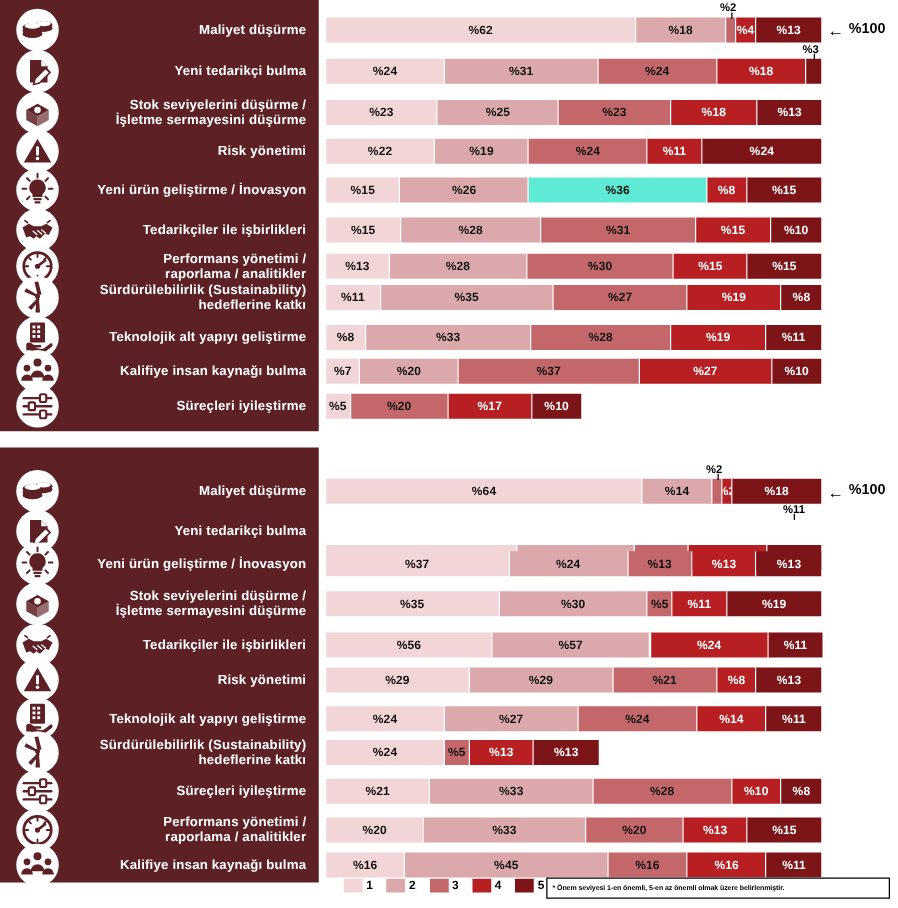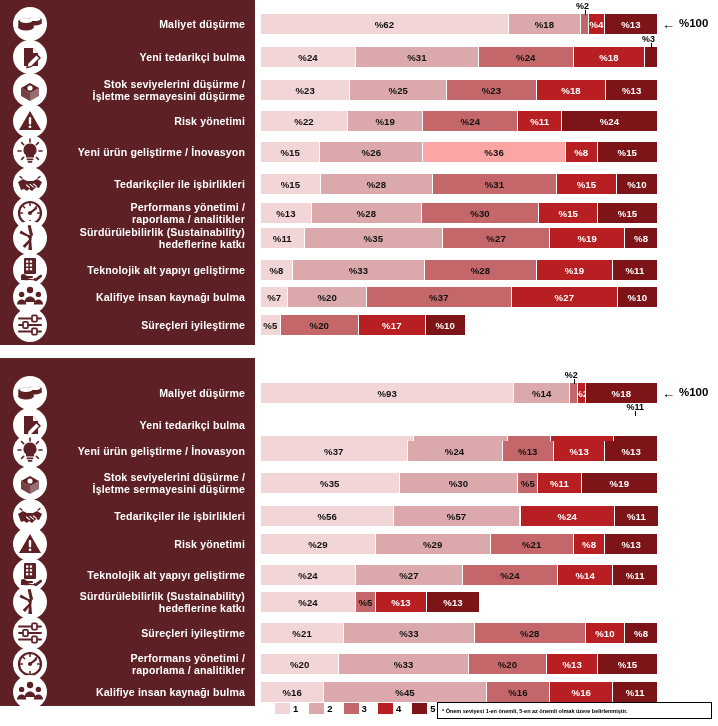--- a/index.html
+++ b/index.html
@@ -608,21 +608,21 @@
           <span>%24</span>
         </div>
       </div>
       <div class="bar-row" style="top: 142px;">
         <div class="seg" style="flex: 0 0 15%; background: rgb(242, 213, 214); color: rgb(17, 17, 17);">
           <span>%15</span>
         </div>
         <div class="seg" style="flex: 0 0 26%; background: rgb(219, 169, 172); color: rgb(17, 17, 17);">
           <span>%26</span>
         </div>
-        <div class="seg" style="flex: 0 0 36%; background: #fca5a5; color: rgb(17, 17, 17);">
+        <div class="seg" style="flex: 0 0 36%; background: #5eead4; color: rgb(17, 17, 17);">
           <span>%36</span>
         </div>
         <div class="seg" style="flex: 0 0 8%; background: rgb(184, 31, 34); color: rgb(255, 255, 255);">
           <span>%8</span>
         </div>
         <div class="seg" style="flex: 0 0 15%; background: rgb(125, 20, 24); color: rgb(255, 255, 255);">
           <span>%15</span>
         </div>
       </div>
       <div class="bar-row" style="top: 174px;">
@@ -721,21 +721,21 @@
           <span>%17</span>
         </div>
         <div class="seg" style="flex: 0 0 9.90099%; background: rgb(125, 20, 24); color: rgb(255, 255, 255);">
           <span>%10</span>
         </div>
       </div>
     </div>
   <div class="chart" id="chart-2">
       <div class="bar-row" style="top: 383px;">
         <div class="seg" style="flex: 0 0 64%; background: rgb(242, 213, 214); color: rgb(17, 17, 17);">
-          <span>%93</span>
+          <span>%64</span>
         </div>
         <div class="seg" style="flex: 0 0 14%; background: rgb(219, 169, 172); color: rgb(17, 17, 17);">
           <span>%14</span>
         </div>
         <div class="seg" style="flex: 0 0 2%; background: rgb(196, 103, 106); color: rgb(17, 17, 17);">
           <span></span>
         </div>
         <div class="seg" style="flex: 0 0 2%; background: rgb(184, 31, 34); color: rgb(255, 255, 255);">
           <span>%2</span>
         </div>

